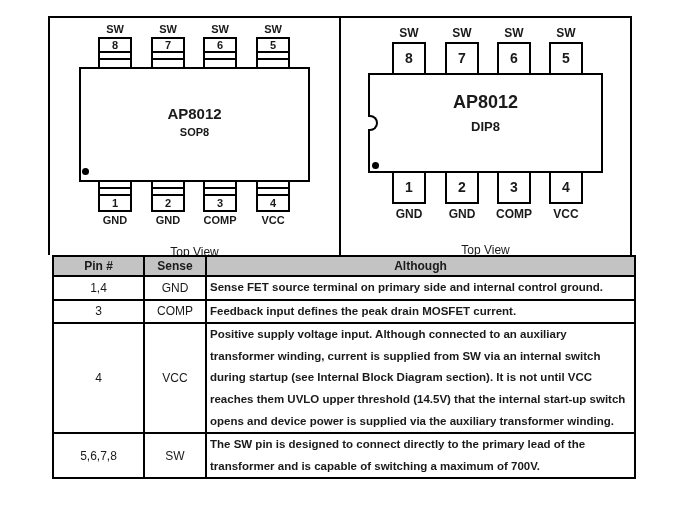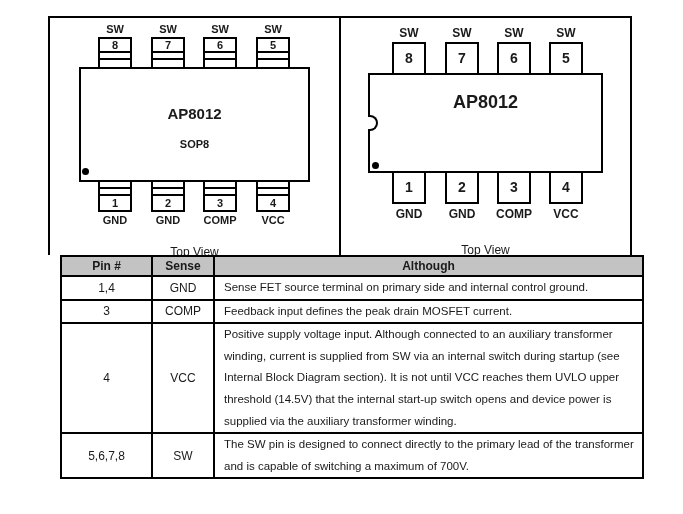--- a/index.html
+++ b/index.html
@@ -21,21 +21,21 @@
   #vdivider{left:339px;top:16px;width:2px;height:239px;background:var(--border);}
 
   
   .body{box-sizing:border-box;border:2px solid var(--border);background:#fff;}
   #sop-body{left:79px;top:67px;width:231px;height:115px;}
   #dip-body{left:368px;top:73px;width:235px;height:100px;}
 
   .titleblock{text-align:center;}
   #sop-title{left:79px;top:105px;width:231px;}
   #sop-title .chip{font-size:15px;line-height:18px;font-weight:bold;}
-  #sop-title .pkg{font-size:11px;line-height:14px;font-weight:bold;margin-top:14px;}
+  #sop-title .pkg{font-size:11px;line-height:14px;font-weight:bold;margin-top:2px;}
   #dip-title{left:368px;top:92px;width:235px;}
   #dip-title .chip{font-size:18px;line-height:21px;font-weight:bold;}
   #dip-title .pkg{font-size:13px;line-height:16px;font-weight:bold;margin-top:6px;}
 
   .dot{position:absolute;width:7px;height:7px;background:var(--border);border-radius:50%;}
   #notch{
     left:368px;top:115px;width:10px;height:16px;background:#fff;box-sizing:border-box;
     border:2px solid var(--border);border-left:none;border-radius:0 9px 9px 0;
   }
 
@@ -53,30 +53,30 @@
   .dpin{position:absolute;width:34px;height:33px;background:#fff;border:2px solid var(--border);
     box-sizing:border-box;text-align:center;font-weight:bold;font-size:14px;line-height:28px;}
 
   .pinlabel{position:absolute;width:60px;text-align:center;font-weight:bold;}
   .pinlabel.s{font-size:11px;}
   .pinlabel.d{font-size:12px;}
   .caption{position:absolute;text-align:center;font-size:12px;margin-top:9px;}
 
   
   #pintable{
-    position:absolute;left:60px;top:255px;width:584px;
+    position:absolute;left:52px;top:255px;width:584px;
     border-collapse:collapse;table-layout:fixed;
   }
   #pintable th,#pintable td{
     border:2px solid var(--border);vertical-align:middle;padding:0;
     font-size:12px;color:var(--text);overflow:hidden;
   }
   #pintable th{background:var(--header-bg);font-weight:bold;height:18px;}
   #pintable td.c{text-align:center;}
-  #pintable td.f{text-align:left;padding-left:9px;padding-right:2px;font-size:11.5px;line-height:21.6px;}
+  #pintable td.f{text-align:left;padding-left:3px;padding-right:2px;font-size:11.5px;line-height:21.6px;font-weight:bold;}
 </style>
 </head>
 <body>
 
 <div id="page">
 
   <div class="abs" id="diagframe"></div>
   <div class="abs" id="vdivider"></div>
 
   <div>
@@ -158,20 +158,21 @@
     <div class="dpin" style="left:392px;top:171px;">1</div>
     <div class="dpin" style="left:445px;top:171px;">2</div>
     <div class="dpin" style="left:497px;top:171px;">3</div>
     <div class="dpin" style="left:549px;top:171px;">4</div>
 
     <div class="abs body" id="dip-body"></div>
     <div class="abs" id="notch"></div>
     <div class="dot" style="left:372px;top:162px;"></div>
     <div class="abs titleblock" id="dip-title">
       <div class="chip">AP8012</div>
+      <div class="pkg">DIP8</div>
     </div>
 
     <div class="pinlabel d" style="left:379px;top:207px;">GND</div>
     <div class="pinlabel d" style="left:432px;top:207px;">GND</div>
     <div class="pinlabel d" style="left:484px;top:207px;">COMP</div>
     <div class="pinlabel d" style="left:536px;top:207px;">VCC</div>
 
     <div class="caption" style="left:368px;top:234px;width:235px;">Top View</div>
   </div>
 

